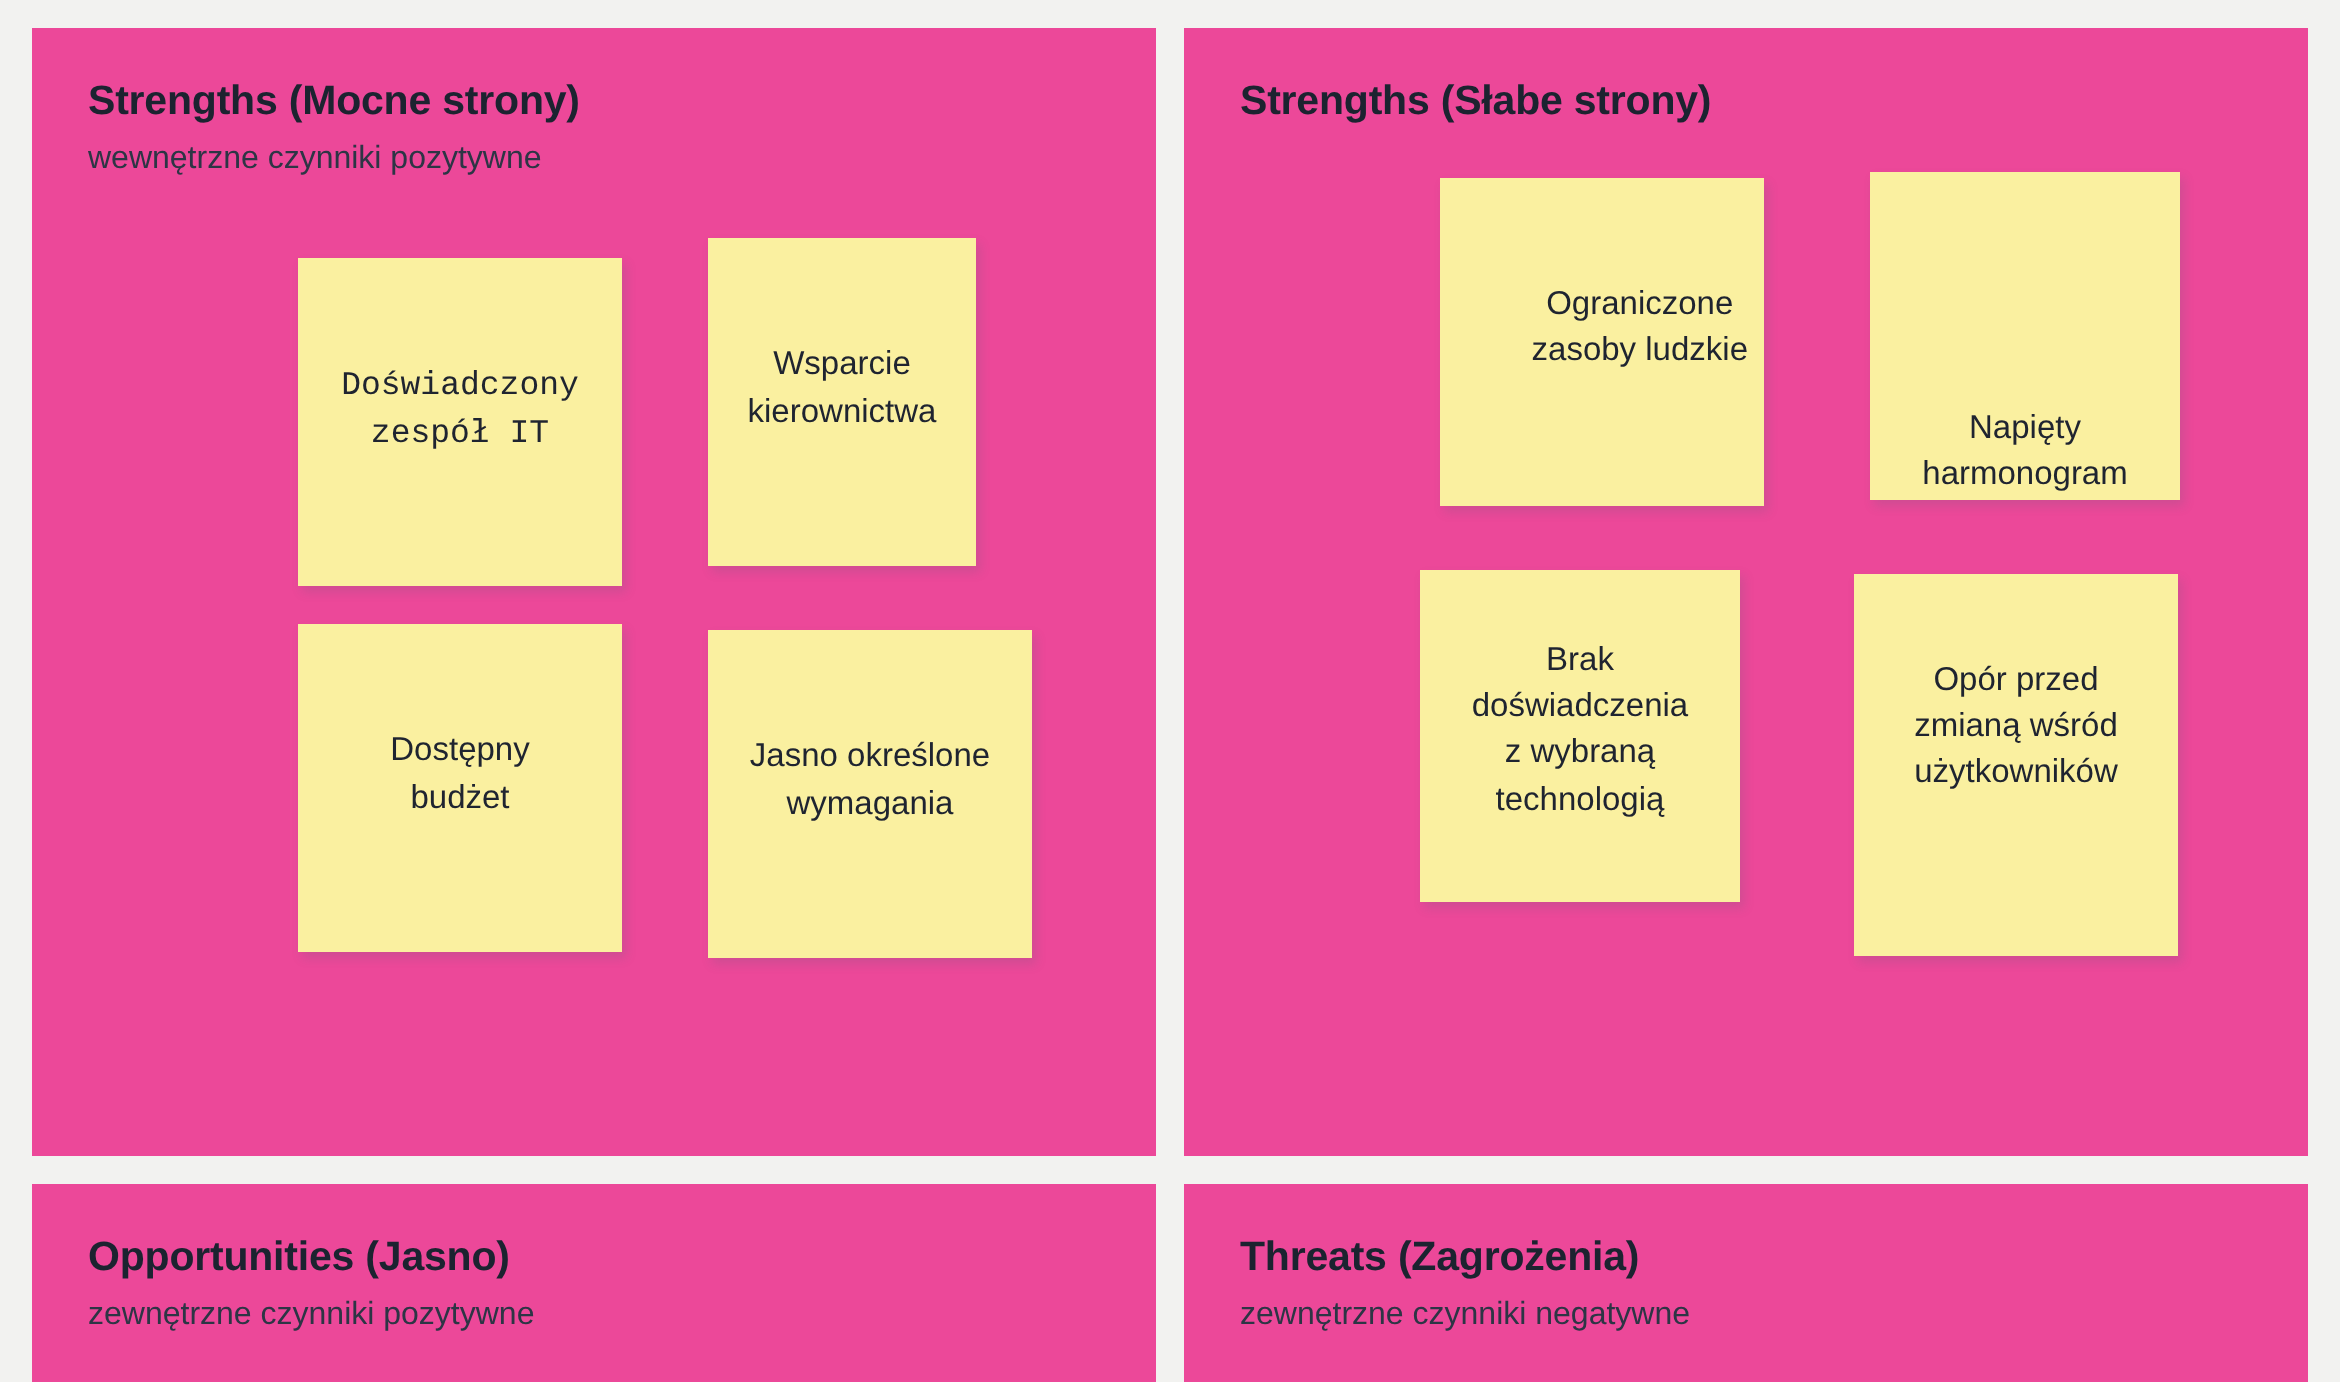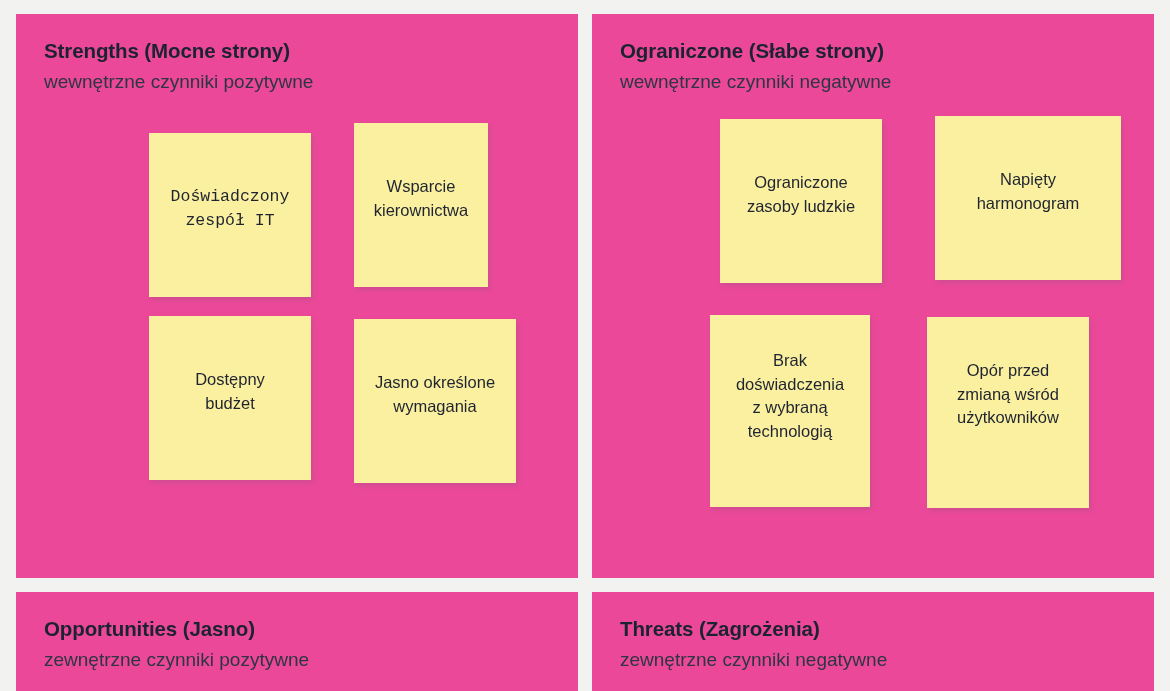--- a/index.html
+++ b/index.html
@@ -37,21 +37,21 @@
   .q-title {
     font-size: 20.5px;
     font-weight: bold;
     color: #1c2330;
     letter-spacing: -0.1px;
     line-height: 1.25;
     white-space: nowrap;
   }
 
   .q-subtitle {
-    font-size: 19px;
+    font-size: 16px;
     font-weight: normal;
     color: #2d3545;
     line-height: 1.3;
     margin-top: 6px;
     white-space: nowrap;
   }
 
   .notes-area {
     position: relative;
     margin-top: 22px;
@@ -77,23 +77,23 @@
     padding: 0 8px;
   }
 
   
   .s-n1 { left: 105px;  top: 17px;   width: 162px; height: 164px; font-family: Liberation Mono, monospace; }
   .s-n2 { left: 310px;  top: 7px;   width: 134px; height: 164px; }
   .s-n3 { left: 105px;  top: 200px; width: 162px; height: 164px; }
   .s-n4 { left: 310px;  top: 203px; width: 162px; height: 164px; }
 
   
-  .w-n1 { left: 100px;  top: 3px;   width: 162px; height: 164px;  }
-  .w-n2 { left: 315px;  top: 0px;   width: 186px; height: 164px;  }
-  .w-n3 { left: 90px;   top: 199px; width: 160px; height: 192px; padding-top: 34px; }
+  .w-n1 { left: 100px;  top: 3px;   width: 162px; height: 164px; justify-content: flex-end;  }
+  .w-n2 { left: 315px;  top: 0px;   width: 155px; height: 164px; align-items: flex-end;  }
+  .w-n3 { left: 90px;   top: 199px; width: 160px; height: 166px; padding-top: 34px; }
   .w-n4 { left: 307px;  top: 201px; width: 162px; height: 191px; padding-top: 42px; }
 </style>
 </head>
 <body>
 
 <div id="swot-board">
 
   <section class="quadrant">
     <h2 class="q-title">Strengths (Mocne strony)</h2>
     <p class="q-subtitle">wewnętrzne czynniki pozytywne</p>
@@ -112,22 +112,21 @@
 budżet</span>
       </div>
       <div class="note s-n4">
         <span class="note-text">Jasno określone
 wymagania</span>
       </div>
     </div>
   </section>
 
   <section class="quadrant">
-    <h2 class="q-title">Ograniczone (Słabe strony)</h2>
-    <p class="q-subtitle">wewnętrzne czynniki negatywne</p>
+    <h2 class="q-title">Strengths (Słabe strony)</h2>
 
     <div class="notes-area">
       <div class="note w-n1">
         <span class="note-text">Ograniczone
 zasoby ludzkie</span>
       </div>
       <div class="note w-n2">
         <span class="note-text">Napięty
 harmonogram</span>
       </div>

